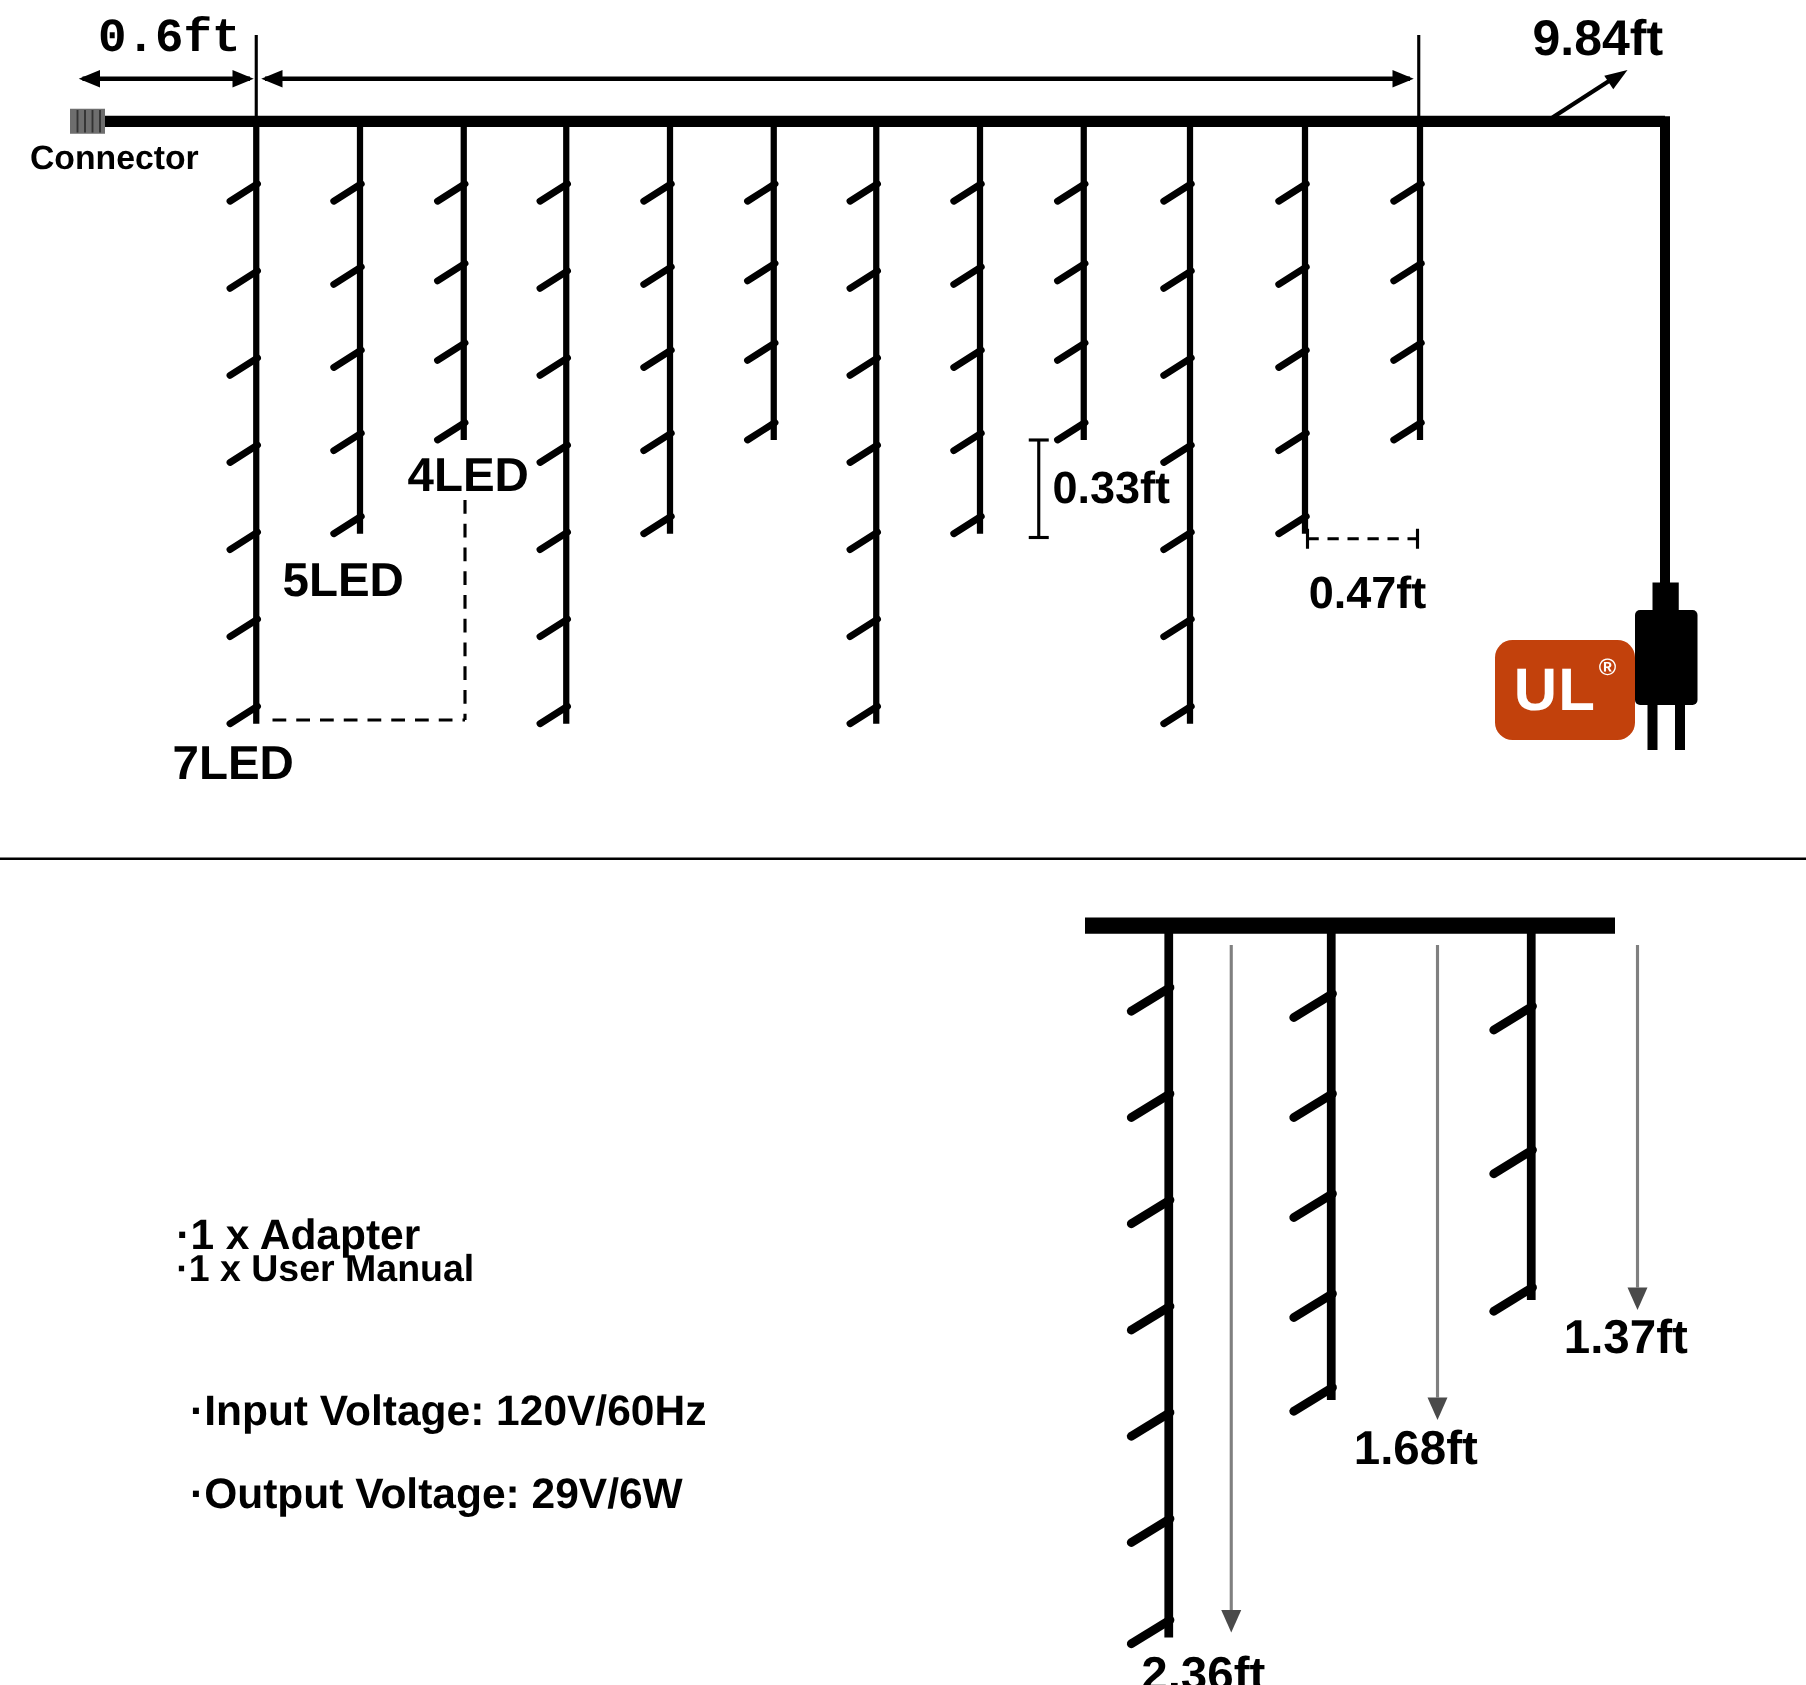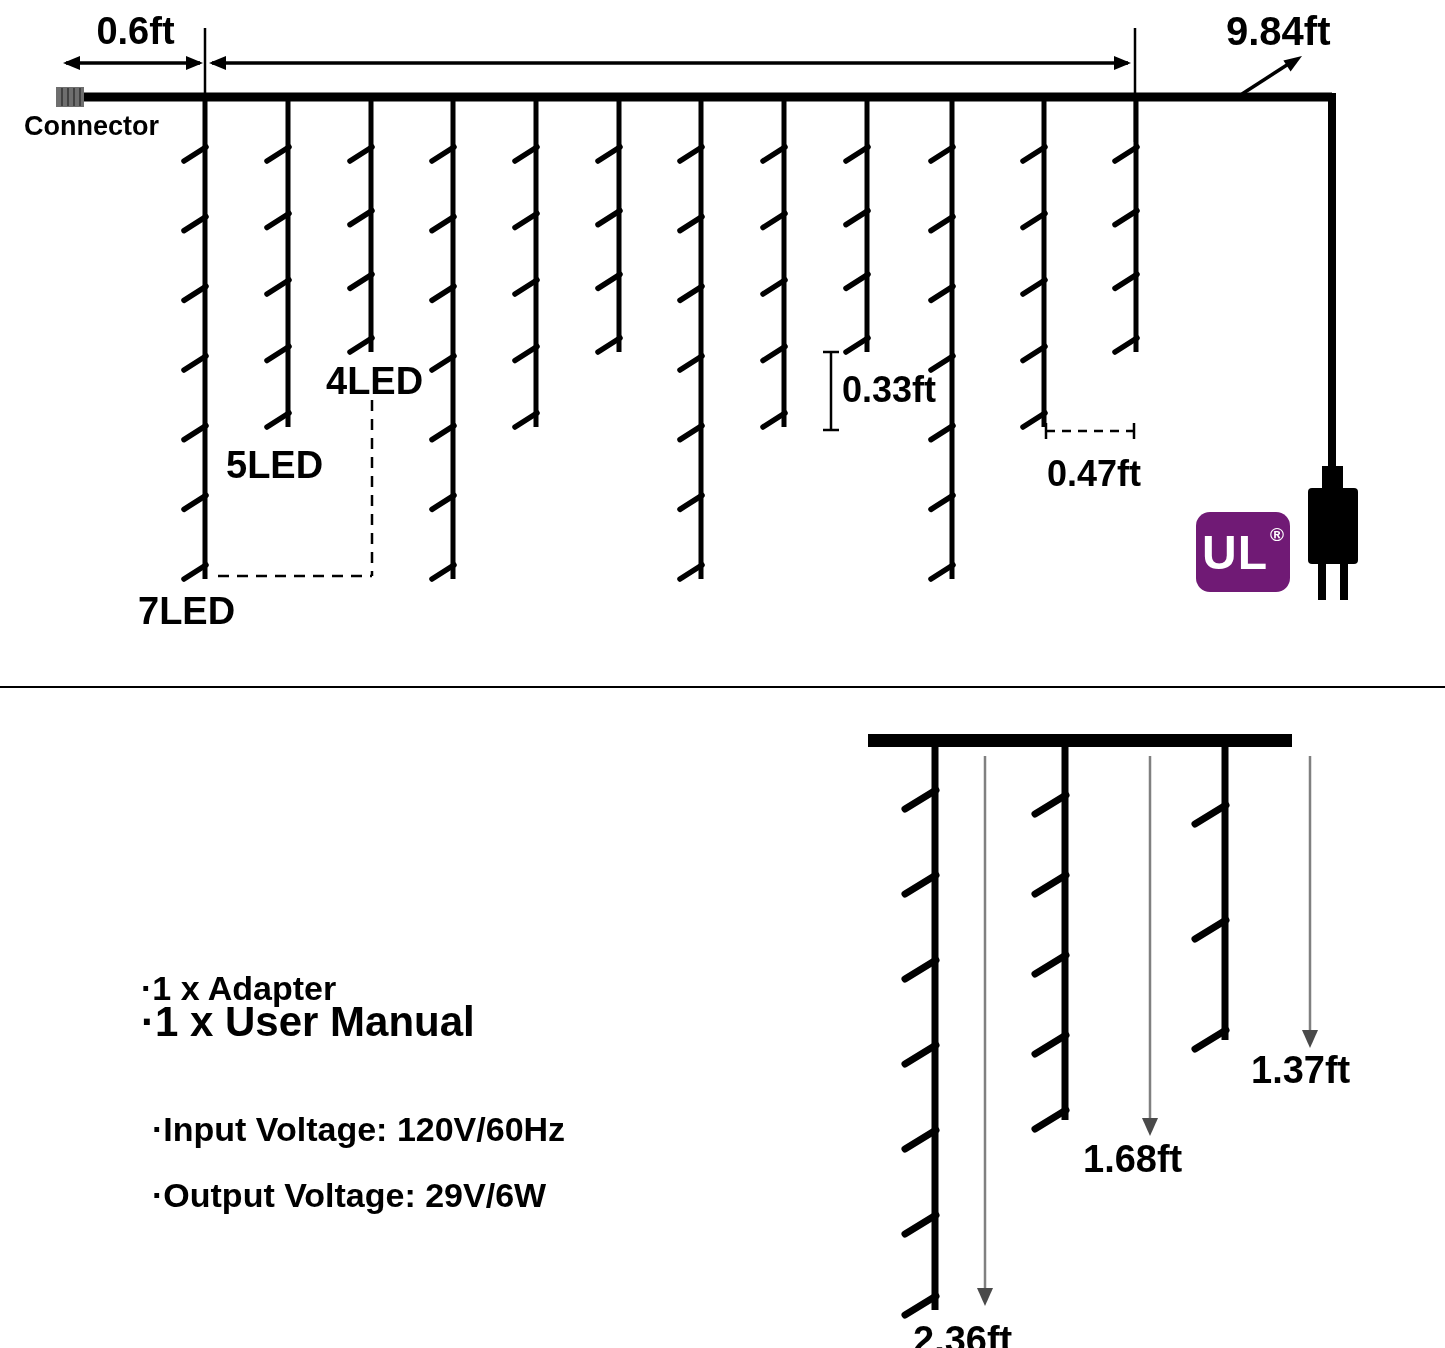--- a/index.html
+++ b/index.html
@@ -15,22 +15,22 @@
     position:absolute;
     color:#000;
     font-weight:bold;
     white-space:nowrap;
     line-height:1.05;
   }
   .center{text-align:center;}
   .ul-badge{
     position:absolute;
     left:1196px;top:512px;
-    width:94px;height:80px;
-    background:#701a75;
+    width:112px;height:80px;
+    background:#c2410c;
     border-radius:14px;
     display:flex;
     align-items:center;
     justify-content:center;
     color:#fff;
     font-weight:bold;
   }
   .ul-badge .ul-txt{font-size:48px;letter-spacing:1px;}
   .ul-badge .ul-reg{font-size:19px;margin-top:-34px;margin-left:2px;}
 </style>
@@ -166,21 +166,21 @@
       <line x1="1226" y1="920" x2="1195" y2="939" stroke="#000000" stroke-width="7" stroke-linecap="round"></line>
       <line x1="1226" y1="1030" x2="1195" y2="1049" stroke="#000000" stroke-width="7" stroke-linecap="round"></line>
       <line x1="985" y1="756" x2="985" y2="1288" stroke="#808080" stroke-width="2.5"></line>
       <polygon points="985,1306 977,1288 993,1288" fill="#4a4a4a"></polygon>
       <line x1="1150" y1="756" x2="1150" y2="1118" stroke="#808080" stroke-width="2.5"></line>
       <polygon points="1150,1136 1142,1118 1158,1118" fill="#4a4a4a"></polygon>
       <line x1="1310" y1="756" x2="1310" y2="1030" stroke="#808080" stroke-width="2.5"></line>
       <polygon points="1310,1048 1302,1030 1318,1030" fill="#4a4a4a"></polygon>
     </svg>
 
-  <div class="lbl center" style="left:68px;top:12px;width:135px;font-size:38px;">0.6ft</div>
+  <div class="lbl center" style="left:68px;top:12px;width:135px;font-size:38px;font-family:Liberation Mono, monospace;">0.6ft</div>
 
 
   <div class="lbl" style="left:1226px;top:10px;font-size:40px;">9.84ft</div>
 
   <div class="lbl" style="left:24px;top:112px;font-size:27px;">Connector</div>
 
   <div class="lbl" style="left:326px;top:362px;font-size:38px;">4LED</div>
 
   <div class="lbl" style="left:226px;top:446px;font-size:38px;">5LED</div>
 
@@ -190,21 +190,21 @@
   <div class="lbl" style="left:842px;top:371px;font-size:36px;">0.33ft</div>
 
   <div class="lbl center" style="left:1038px;top:455px;width:112px;font-size:36px;">0.47ft</div>
 
   <div class="ul-badge">
     <span class="ul-txt">UL</span>
     <span class="ul-reg">®</span>
   </div>
 
   <div class="lbl" style="left:141px;top:936px;font-size:34px;margin-top:35px;">·1 x Adapter</div>
-  <div class="lbl" style="left:141px;top:1000px;font-size:42px;text-align:right;">·1 x User Manual</div>
+  <div class="lbl" style="left:141px;top:1000px;font-size:30px;text-align:right;">·1 x User Manual</div>
 
   <div class="lbl" style="left:152px;top:1112px;font-size:34px;">·Input Voltage: 120V/60Hz</div>
   <div class="lbl" style="left:152px;top:1178px;font-size:34px;">·Output Voltage: 29V/6W</div>
 
   <div class="lbl" style="left:913px;top:1304px;font-size:38px;margin-top:17px;">2.36ft</div>
   <div class="lbl" style="left:1083px;top:1140px;font-size:38px;">1.68ft</div>
   <div class="lbl" style="left:1251px;top:1051px;font-size:38px;text-align:center;">1.37ft</div>
 
 </div>
 

